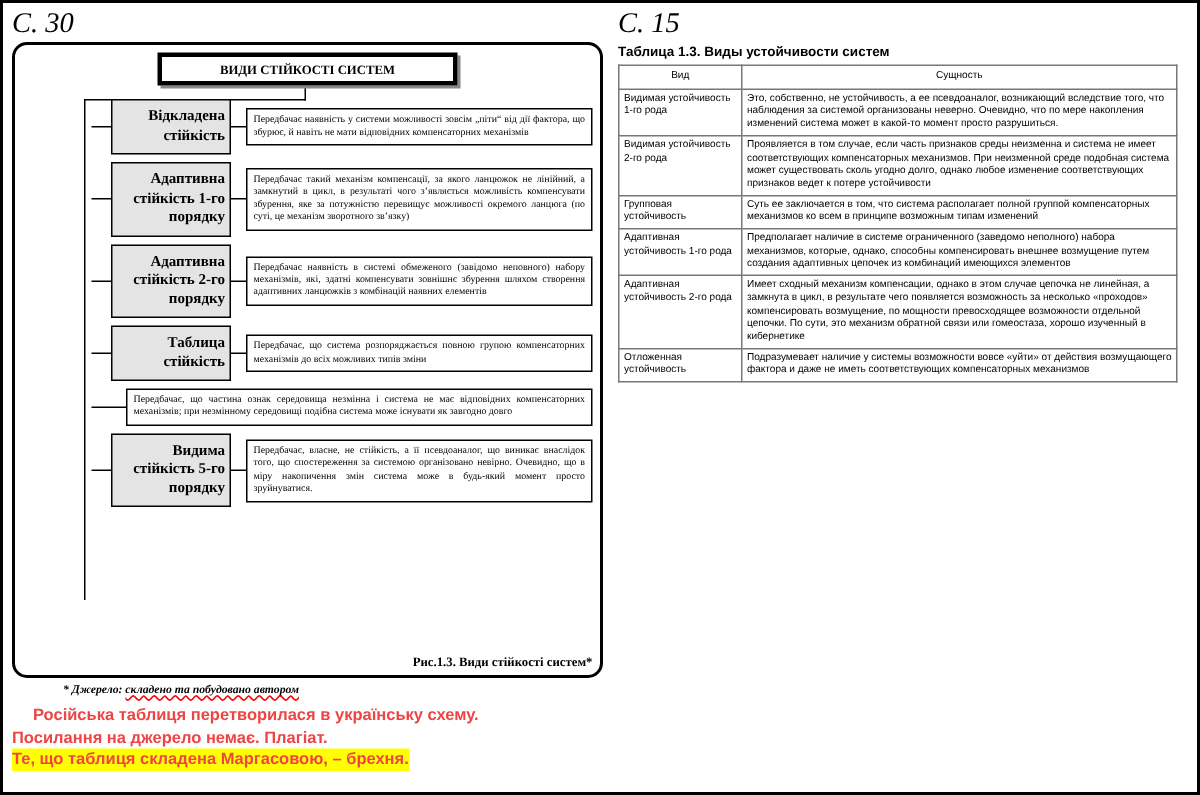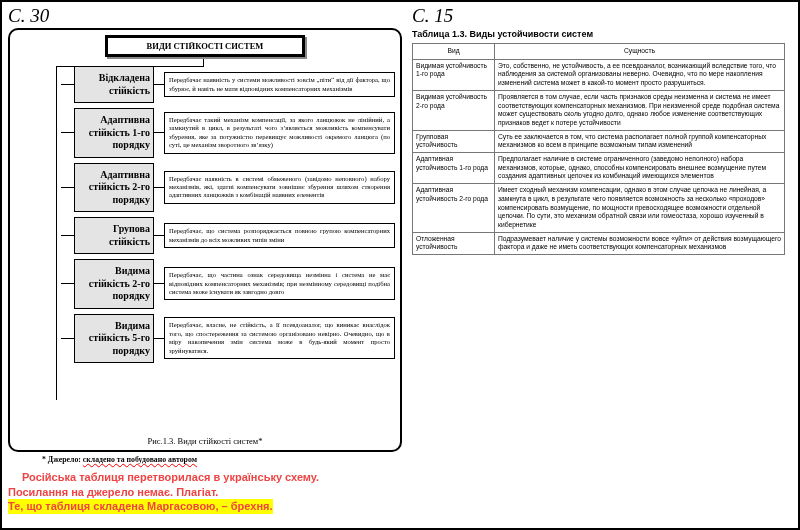--- a/index.html
+++ b/index.html
@@ -19,22 +19,22 @@
   .spine-top-h { left:46px; top:36px; width:148px; height:1px; }
   .title-stub-v { left:193px; top:25px; width:1px; height:12px; }
   .rows { flex:1; margin-left:46px; margin-top:9px; }
   .row { display:flex; align-items:center; margin-bottom:5px; position:relative; z-index:1; }
   .stub-l { width:13px; height:1px; background:#000; flex:0 0 auto; }
   .type-box { width:80px; flex:0 0 auto; background:#e4e4e4; border:1px solid #000;
               font-weight:bold; font-size:10px; line-height:1.25; text-align:right; padding:5px 3px; }
   .stub-m { width:10px; height:1px; background:#000; flex:0 0 auto; }
   .desc-box { flex:1; border:1px solid #000; font-size:6.6px; line-height:1.28;
               text-align:justify; padding:3px 4px; background:#fff; }
-  .diagram-caption { text-align:center; font-weight:normal; font-size:8.5px; padding:2px 0 1px 0; }
-  .footnote { font-size:7.8px; font-weight:bold; margin:3px 0 0 34px; }
+  .diagram-caption { text-align:right; font-weight:bold; font-size:8.5px; padding:2px 0 1px 0; }
+  .footnote { font-size:7.8px; font-style:italic; font-weight:bold; margin:3px 0 0 34px; }
   .footnote .squiggle { text-decoration:underline wavy #f00; text-decoration-skip-ink:none; }
   .annotations { margin-top:6px; font-family:"Liberation Sans",sans-serif; font-weight:bold;
                  font-size:11px; line-height:1.32; color:#ef4444; }
   .annotations .l1 { margin-left:14px; }
   .annotations .l3 { display:inline-block; background:#ffff00; }
 
   
   .right-panel { flex:1; padding:3px 13px 0 6px; font-family:"Liberation Sans",sans-serif; }
   .right-panel .page-label { font-family:"Liberation Serif",serif; }
   .table-title { text-align:left; font-weight:bold; font-size:9px; margin:2px 0 4px 0; }
@@ -76,28 +76,27 @@
 
         <div class="row">
           <div class="stub-l"></div>
           <div class="type-box">Адаптивна стійкість 2-го порядку</div>
           <div class="stub-m"></div>
           <div class="desc-box">Передбачає наявність в системі обмеженого (завідомо неповного) набору механізмів, які, здатні компенсувати зовнішнє збурення шляхом створення адаптивних ланцюжків з комбінацій наявних елементів</div>
         </div>
 
         <div class="row">
           <div class="stub-l"></div>
-          <div class="type-box">Групова стійкість</div>
+          <div class="type-box">Таблица стійкість</div>
           <div class="stub-m"></div>
           <div class="desc-box">Передбачає, що система розпоряджається повною групою компенсаторних механізмів до всіх можливих типів зміни</div>
         </div>
 
         <div class="row">
           <div class="stub-l"></div>
-          <div class="type-box">Видима стійкість 2-го порядку</div>
           <div class="stub-m"></div>
           <div class="desc-box">Передбачає, що частина ознак середовища незмінна і система не має відповідних компенсаторних механізмів; при незмінному середовищі подібна система може існувати як завгодно довго</div>
         </div>
 
         <div class="row">
           <div class="stub-l"></div>
           <div class="type-box">Видима стійкість 5-го порядку</div>
           <div class="stub-m"></div>
           <div class="desc-box">Передбачає, власне, не стійкість, а її псевдоаналог, що виникає внаслідок того, що спостереження за системою організовано невірно. Очевидно, що в міру накопичення змін система може в будь-який момент просто зруйнуватися.</div>
         </div>

